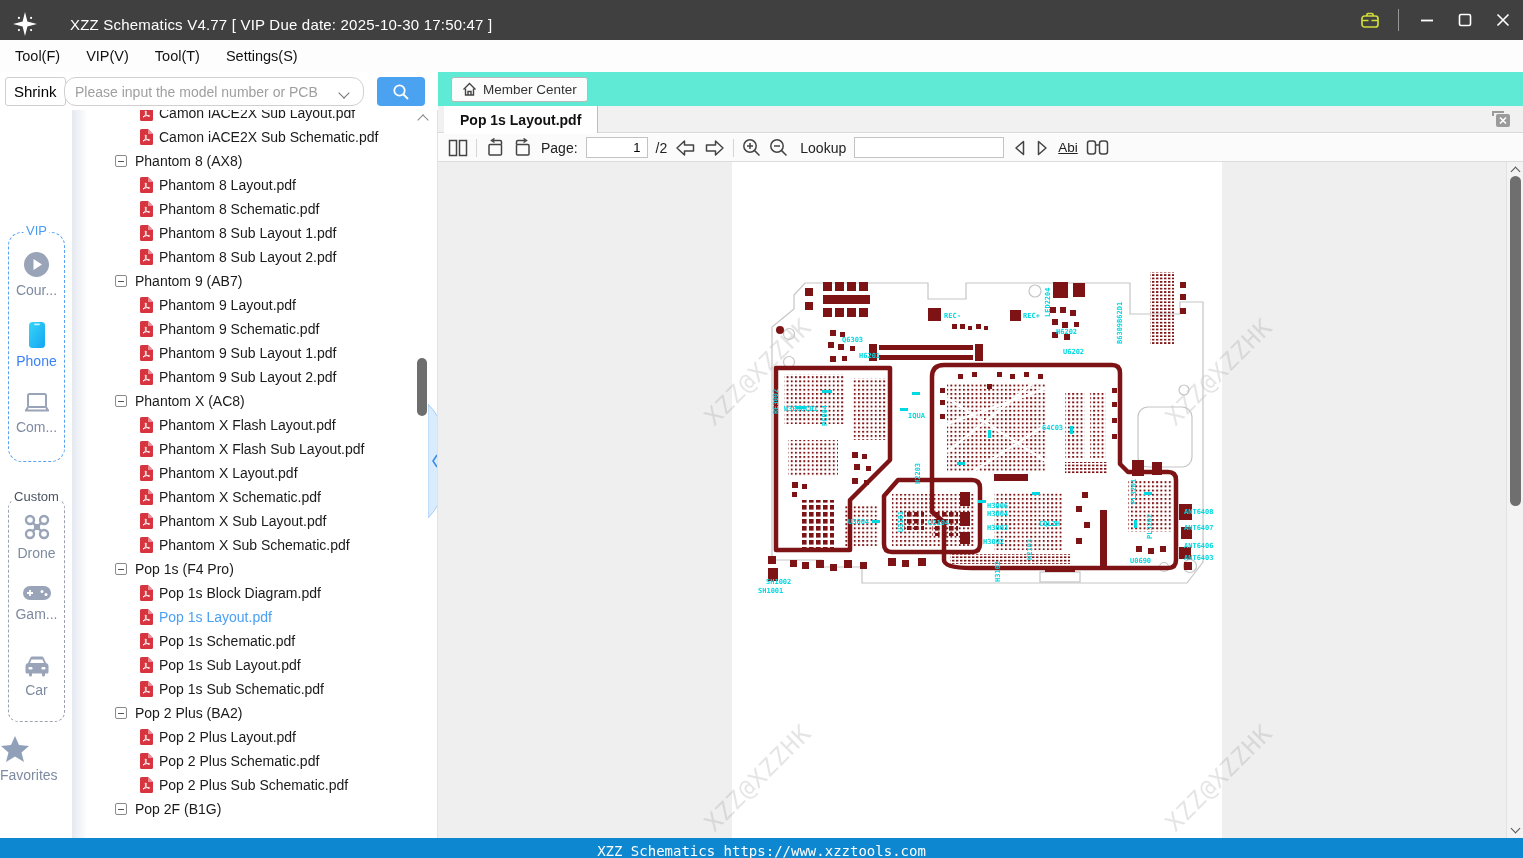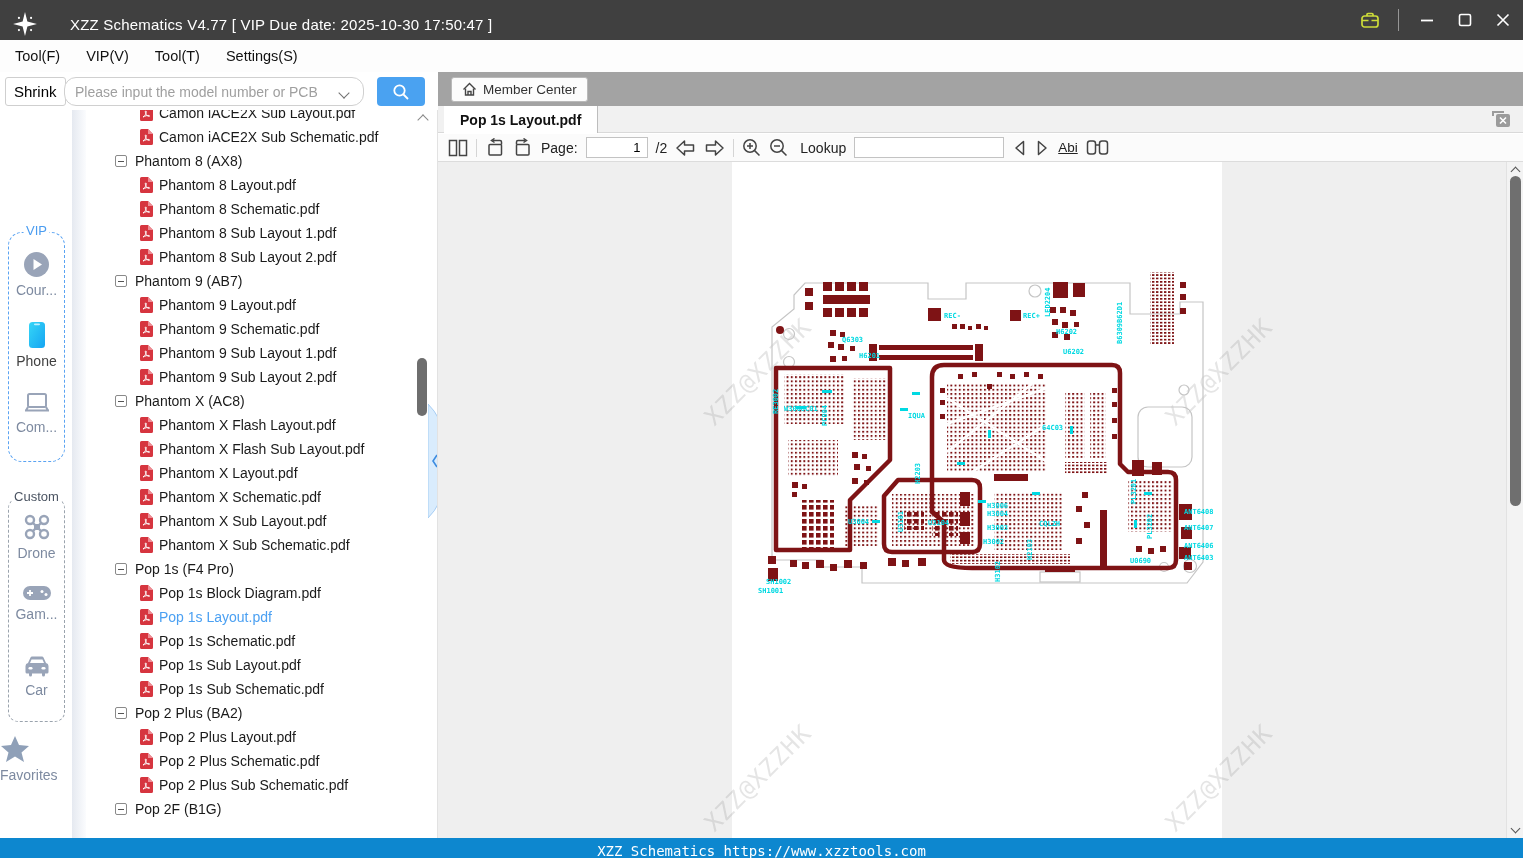--- a/index.html
+++ b/index.html
@@ -30,40 +30,40 @@
   .iconstrip{position:absolute;left:0;top:110px;width:72px;height:728px;background:#fff;}
   .gradientstrip{position:absolute;left:72px;top:110px;width:14px;height:728px;background:linear-gradient(to right,#e5e9f0,#fbfcfe);}
   .group-box{position:absolute;left:8px;width:57px;border-radius:14px;}
   .group-box.vip{top:122px;height:230px;border:1.6px dashed #5aa3f2;}
   .group-box.custom{top:388px;height:224px;border:1.6px dashed #9aa3ad;border-radius:10px;}
   .group-label{position:absolute;top:-10px;left:50%;transform:translateX(-50%);background:#fff;padding:0 3px;font-size:13px;}
   .group-box.vip .group-label{color:#4a9cf0;}
   .group-box.custom .group-label{color:#4a5361;}
   .side-item{position:absolute;left:0;width:100%;display:flex;flex-direction:column;align-items:center;gap:4px;}
   .side-label{font-size:14px;color:#7d8aa0;}
-  .side-label.active{color:#404040;}
+  .side-label.active{color:#3b82f6;}
   .favorites{position:absolute;left:0;top:625px;width:72px;display:flex;flex-direction:column;align-items:flex-start;gap:4px;}
 
   
   .treepanel{position:absolute;left:86px;top:110px;width:344px;height:728px;background:#fff;overflow:hidden;}
   .treeinner{position:absolute;left:0;top:-9px;width:100%;}
   .trow{height:24px;display:flex;align-items:center;font-size:14px;color:#1a1a1a;white-space:nowrap;}
   .trow.group{padding-left:29px;}
   .trow.file{padding-left:53px;}
   .trow.sel .tl{color:#4ba0f2;}
   .exp{width:12px;height:12px;border:1px solid #8a8a8a;border-radius:2px;display:inline-block;position:relative;margin-right:8px;flex:none;}
   .exp::after{content:"";position:absolute;left:2px;right:2px;top:4.5px;border-top:1.4px solid #555;}
   .pdfic{width:14px;height:16px;margin-right:6px;flex:none;}
   .tree-scroll-up{position:absolute;left:419px;top:116px;width:8px;height:8px;border-left:1.6px solid #888;border-top:1.6px solid #888;transform:rotate(45deg);}
   .tree-thumb{position:absolute;left:417px;top:358px;width:10px;height:58px;background:#6e6e6e;border-radius:5px;}
   .collapse-tab{position:absolute;left:428px;top:404px;width:15px;height:114px;}
 
   
   .vdivider{position:absolute;left:437px;top:110px;width:1px;height:728px;background:#e2e2e2;}
-  .memberrow{position:absolute;left:438px;top:72px;width:1085px;height:34px;background:#a3a3a3;}
+  .memberrow{position:absolute;left:438px;top:72px;width:1085px;height:34px;background:#5eead4;}
   .member-btn{position:absolute;left:13px;top:5px;height:25px;padding:0 10px;border:1px solid #b9b9b9;border-radius:3px;background:#fcfcfc;display:flex;align-items:center;gap:6px;font-size:13.5px;color:#333;}
   .tabbar{position:absolute;left:438px;top:106px;width:1085px;height:27px;background:#f1f1f1;border-bottom:1px solid #d9d9d9;}
   .tab{position:absolute;left:6px;top:0;height:27px;background:#fff;padding:0 16px;display:flex;align-items:center;font-size:14px;font-weight:bold;color:#111;border-right:1px solid #bdbdbd;}
   .closeall{position:absolute;right:12px;top:4px;width:20px;height:18px;}
   .pdftoolbar{position:absolute;left:438px;top:134px;width:1085px;height:28px;background:#fbfbfb;border-bottom:1px solid #dcdcdc;display:flex;align-items:center;padding-left:10px;gap:8px;}
   .tsep{width:1px;height:18px;background:#d5d5d5;}
   .tlabel{font-size:14px;color:#222;}
   .page-input{width:62px;height:21px;border:1px solid #c3c3c3;font-size:13px;text-align:right;padding-right:6px;outline:none;}
   .lookup-input{width:150px;height:21px;border:1px solid #c3c3c3;font-size:13px;padding:0 5px;outline:none;}
   .abi{font-size:13.5px;color:#222;text-decoration:underline;}

